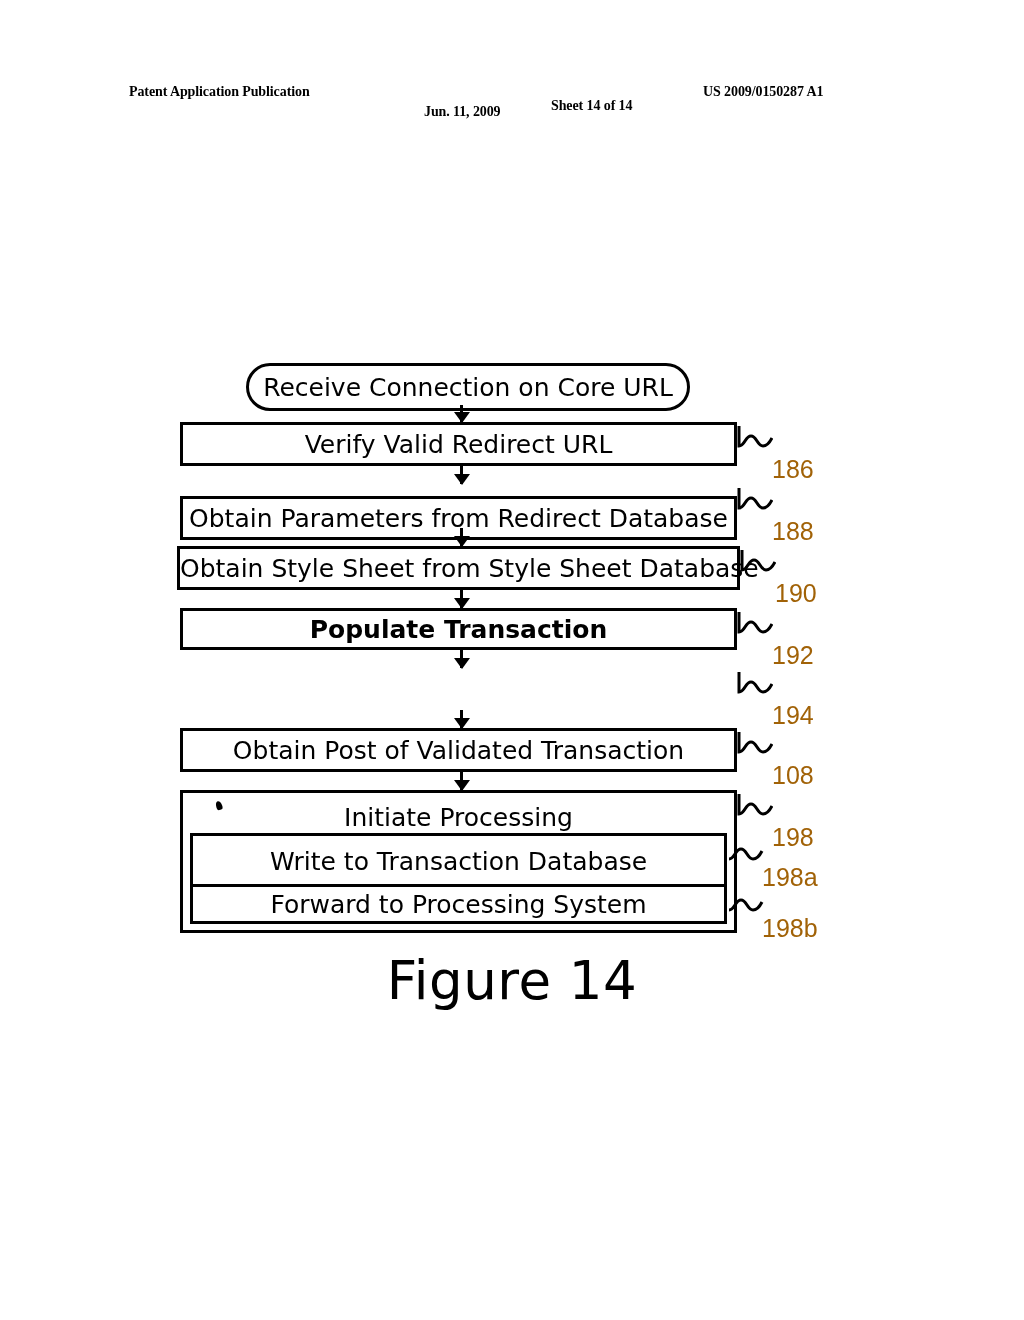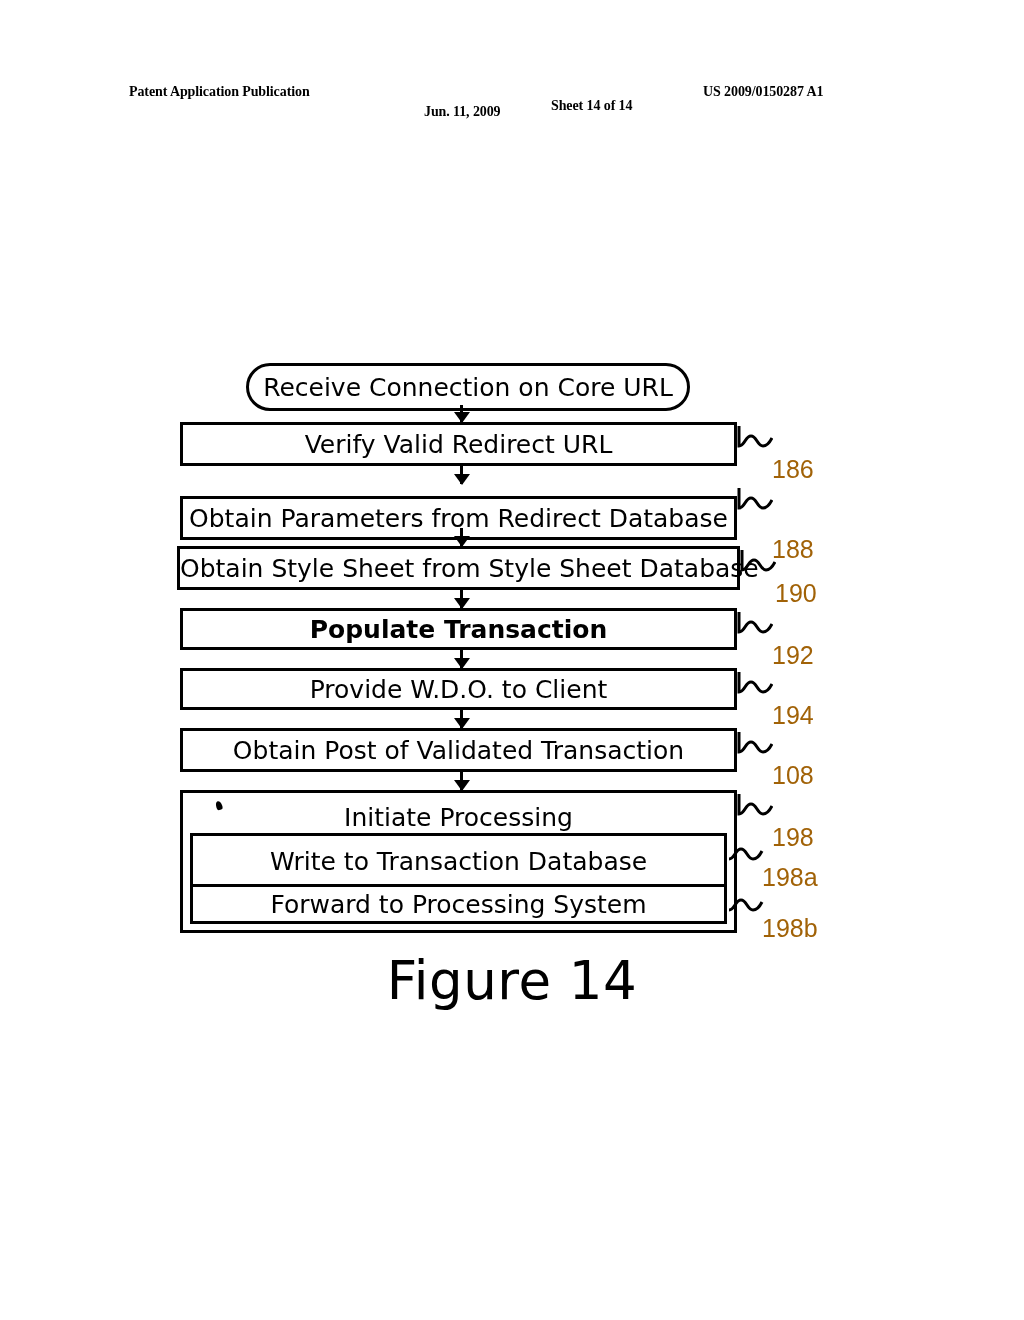--- a/index.html
+++ b/index.html
@@ -177,44 +177,41 @@
   </svg>
   <div class="ref" style="left:772px; top:421px;">186</div>
   <div class="arrow" style="left:460px; top:466px; height:18px;"></div>
 
   <div class="node" style="left:180px; top:484px; width:557px; height:44px;margin-top:12px;">
     <span class="node-label">Obtain Parameters from Redirect Database</span>
   </div>
   <svg class="leader" style="left:737px; top:486px;" width="36" height="26" viewBox="0 0 36 26">
     <path d="M2,2 L2,22 C8,22 8,12 14,12 C20,12 20,22 26,22 C30,22 33,18 35,14" fill="none" stroke="#000" stroke-width="3"></path>
   </svg>
-  <div class="ref" style="left:772px; top:501px;text-align:right;">188</div>
+  <div class="ref" style="left:772px; top:483px;text-align:right;">188</div>
   <div class="arrow" style="left:460px; top:528px; height:18px;"></div>
 
   <div class="node" style="left:177px; top:546px; width:563px; height:44px;">
     <span class="node-label">Obtain Style Sheet from Style Sheet Database</span>
   </div>
   <svg class="leader" style="left:740px; top:548px;" width="36" height="26" viewBox="0 0 36 26">
     <path d="M2,2 L2,22 C8,22 8,12 14,12 C20,12 20,22 26,22 C30,22 33,18 35,14" fill="none" stroke="#000" stroke-width="3"></path>
   </svg>
   <div class="ref" style="left:775px; top:545px;">190</div>
   <div class="arrow" style="left:460px; top:590px; height:18px;"></div>
 
   <div class="node" style="left:180px; top:608px; width:557px; height:42px;font-weight:bold;">
     <span class="node-label">Populate Transaction</span>
   </div>
   <svg class="leader" style="left:737px; top:610px;" width="36" height="26" viewBox="0 0 36 26">
     <path d="M2,2 L2,22 C8,22 8,12 14,12 C20,12 20,22 26,22 C30,22 33,18 35,14" fill="none" stroke="#000" stroke-width="3"></path>
   </svg>
   <div class="ref" style="left:772px; top:607px;">192</div>
   <div class="arrow" style="left:460px; top:650px; height:18px;"></div>
 
-  <div class="node" style="left:180px; top:668px; width:557px; height:42px;">
-    <span class="node-label">Provide W.D.O. to Client</span>
-  </div>
   <svg class="leader" style="left:737px; top:670px;" width="36" height="26" viewBox="0 0 36 26">
     <path d="M2,2 L2,22 C8,22 8,12 14,12 C20,12 20,22 26,22 C30,22 33,18 35,14" fill="none" stroke="#000" stroke-width="3"></path>
   </svg>
   <div class="ref" style="left:772px; top:667px;">194</div>
   <div class="arrow" style="left:460px; top:710px; height:18px;"></div>
 
   <div class="node" style="left:180px; top:728px; width:557px; height:44px;">
     <span class="node-label">Obtain Post of Validated Transaction</span>
   </div>
   <svg class="leader" style="left:737px; top:730px;" width="36" height="26" viewBox="0 0 36 26">

